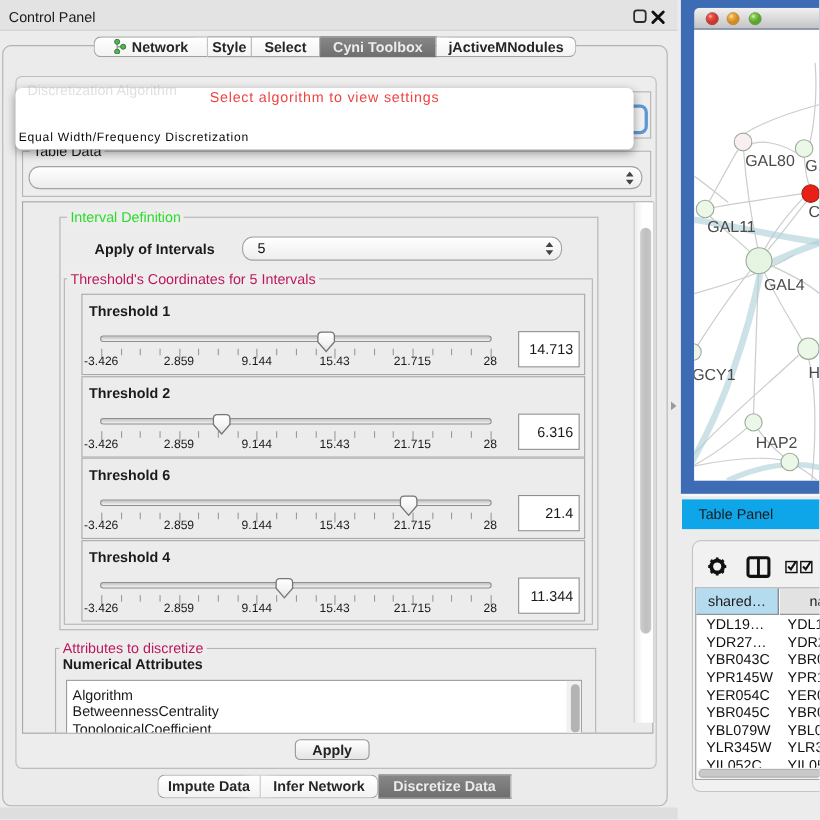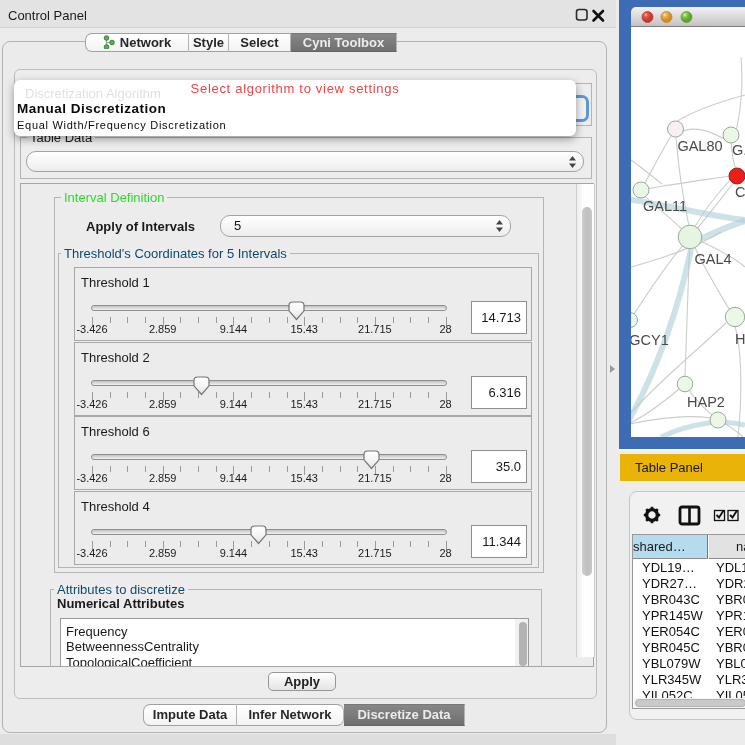--- a/index.html
+++ b/index.html
@@ -14,46 +14,46 @@
 .tab{background:linear-gradient(#ffffff,#f3f3f3);border-top:1px solid #a0a0a0;border-bottom:1px solid #a0a0a0;border-right:1px solid #b3b3b3;color:#262626;text-align:center;line-height:17px;font-size:13px;font-weight:bold}
 .tab.first{border-left:1px solid #a5a5a5;border-radius:7px 0 0 7px}
 .tab.last{border-radius:0 7px 7px 0}
 .tab.sel{background:linear-gradient(#878787,#6f6f6f);color:#ececec;border-top-color:#787878;border-bottom-color:#636363}
 #toptabs{left:85px;top:33px}
 #bottabs{left:143px;top:704px}
 
 .fs{position:absolute;border:1px solid #b4b4b4}
 .fs>.lb{position:absolute;top:-8px;left:6px;background:#ededed;padding:0 3px;font-size:13px;line-height:15px}
 .green{color:#2bdc2b}
-.blue{color:#0c4a6e}
+.blue{color:#be185d}
 
 .combo{position:absolute;border:1px solid #a3a3a3;border-radius:10px;background:linear-gradient(#ffffff,#ededed);font-size:13px;color:#111}
 .combo .tx{position:absolute;left:14px;top:0;line-height:20px}
 .combo svg{position:absolute;right:6px;top:50%;margin-top:-6px}
 
 .tpanel{position:absolute;left:74px;width:458px;height:74px;border:1px solid #a8a8a8;background:#ececec}
-.tpanel .tlab{position:absolute;left:6px;top:7px;font-weight:normal}
+.tpanel .tlab{position:absolute;left:6px;top:7px;font-weight:bold}
 .track{position:absolute;left:16px;top:37px;width:356px;height:6px;border:1px solid #8e8e8e;border-radius:3px;background:linear-gradient(#c2c2c2,#f2f2f2)}
 .vbox{position:absolute;left:396px;top:33px;width:56px;height:33px;border:1px solid #8f8f8f;background:#fff;line-height:31px;text-align:right;padding-right:5px;font-size:13px}
 .tick{position:absolute;width:1px;background:#9a9a9a;top:49px}
 .slab{position:absolute;top:55px;font-size:11px;color:#1a1a1a;width:50px;text-align:center}
 .thumb{position:absolute;top:33px}
 
 #attrlist{left:60px;top:618px;width:469px;height:110px;background:#fff;border:1px solid #9a9a9a;font-size:13px}
 #attrlist div{padding-left:5px;height:15.5px;line-height:15.5px}
 
 #applybtn{left:268px;top:672px;width:68px;height:19px;border:1px solid #969696;border-radius:5px;background:linear-gradient(#ffffff,#e4e4e4);text-align:center;line-height:17px;font-weight:bold;color:#222}
 
 #netwin{left:619px;top:0;width:126px;height:449px;background:#3d6cb4}
 #nettitle{position:absolute;left:12px;top:7px;right:0;height:20px;background:linear-gradient(#f2f2f2,#c3c3c3);border-bottom:1px solid #7e7e7e;border-top-left-radius:5px}
 #netcontent{position:absolute;left:12px;top:27px;width:114px;height:410px;background:#fff;overflow:hidden}
-#tptitle{left:620px;top:454px;width:125px;height:27px;background:#eab308;line-height:27px;padding-left:15px}
+#tptitle{left:620px;top:454px;width:125px;height:27px;background:#0ea5e9;line-height:27px;padding-left:15px}
 #tpcontainer{left:629px;top:491px;width:120px;height:229px;background:#f1f1f1;border:1px solid #c5c5c5;border-radius:8px 0 0 8px}
 #tbl{left:632px;top:534px;width:113px;height:175px;background:#fff;border:1px solid #999;border-right:none}
-.hcell{position:absolute;top:0;height:24px;line-height:24px;text-align:left;font-size:13px;color:#1a1a1a;border-bottom:1px solid #8c8c8c}
+.hcell{position:absolute;top:0;height:24px;line-height:24px;text-align:center;font-size:13px;color:#1a1a1a;border-bottom:1px solid #8c8c8c}
 .trow{position:absolute;left:0;width:113px;height:16px;line-height:16px;font-size:13px;color:#111;white-space:nowrap}
 .c2{position:absolute;left:83px}
 </style></head><body>
 
 <div class="abs" id="titlebar">Control Panel</div>
 <div class="abs" id="winbtns">
 <svg width="46" height="28">
 <rect x="6.5" y="9.5" width="10.5" height="10.5" rx="2.5" fill="none" stroke="#2a2a2a" stroke-width="1.6"></rect>
 <path d="M23.5,11 L33,20.5 M33,11 L23.5,20.5" stroke="#111" stroke-width="2.6" stroke-linecap="round"></path>
 </svg>
@@ -65,30 +65,30 @@
 <div class="abs tabgroup" id="toptabs">
   <div class="tab first" style="width:104px"><svg width="12" height="14" style="vertical-align:-2px;margin-right:5px">
         <path d="M3.5,3 L3.5,12 M3.5,7.5 L9,7.5" stroke="#9a9a9a" stroke-width="1.2" fill="none"></path>
         <circle cx="3.5" cy="3" r="2.3" fill="#57b257" stroke="#2e7d2e" stroke-width=".9"></circle>
         <circle cx="9" cy="7.5" r="2.3" fill="#57b257" stroke="#2e7d2e" stroke-width=".9"></circle>
         <circle cx="3.5" cy="12" r="2.3" fill="#57b257" stroke="#2e7d2e" stroke-width=".9"></circle>
       </svg>Network</div>
   <div class="tab" style="width:40px">Style</div>
   <div class="tab" style="width:62px">Select</div>
   <div class="tab sel" style="width:106px">Cyni Toolbox</div>
+  <div class="tab last" style="width:127px">jActiveMNodules</div>
 </div>
 
 <div class="fs" style="left:20px;top:83px;width:572px;height:43px"></div>
-<div class="abs" style="left:25px;top:86px;color:rgba(178,178,178,.4);z-index:12">Discretization Algorithm</div>
+<div class="abs" style="left:25px;top:74px;color:rgba(178,178,178,.4);z-index:12">Discretization Algorithm</div>
 
 <div class="abs" style="left:556px;top:95px;width:33px;height:27px;border:3px solid #5e97d5;border-radius:7px;background:#f2f2f2;z-index:4"></div>
 
 <div class="abs" style="left:14px;top:80px;width:562px;height:56px;background:#fff;border-radius:6px;box-shadow:0 3px 9px rgba(0,0,0,.38);z-index:10">
   <div style="position:absolute;left:0;top:1px;width:100%;text-align:center;color:#ef4444;letter-spacing:.7px">Select algorithm to view settings</div>
-  <div style="position:absolute;left:3px;top:21px;height:16px;line-height:16px;font-weight:bold;color:#0a0a0a;font-size:13.5px;letter-spacing:.5px;white-space:nowrap;">Manual Discretization</div>
   <div style="position:absolute;left:3px;top:36.5px;height:16px;line-height:16px;color:#0a0a0a;font-size:11px;letter-spacing:.72px;white-space:nowrap;">Equal Width/Frequency Discretization</div>
 </div>
 
 <div class="fs" style="left:20px;top:137px;width:572px;height:42px">
     <span class="lb">Table Data</span>
   </div>
 <div class="combo" style="left:26px;top:151px;width:558px;height:21px">
   <svg width="9" height="12">
       <path d="M4.5,0 L8,4.5 L1,4.5 Z" fill="#444"></path>
       <path d="M4.5,12 L8,7.5 L1,7.5 Z" fill="#444"></path>
@@ -229,21 +229,21 @@
       <div class="thumb" style="left:288px"><svg width="18" height="20">
           <defs>
             <linearGradient id="tg2" x1="0" y1="0" x2="0" y2="1">
               <stop offset="0" stop-color="#ffffff"></stop>
               <stop offset=".55" stop-color="#f4f4f4"></stop>
               <stop offset="1" stop-color="#e2e2e2"></stop>
             </linearGradient>
           </defs>
           <path d="M1,4.5 Q1,1 4.5,1 L12.5,1 Q16,1 16,4.5 L16,9.8 L8.5,18.5 L1,9.8 Z" fill="url(#tg2)" stroke="#757575" stroke-width="1.2"></path>
         </svg></div>
-      <div class="vbox">35.0</div>
+      <div class="vbox">21.4</div>
     </div>
   <div class="tpanel" style="left:53px;top:307px" id="tp4">
       <div class="tlab">Threshold 4</div>
       <div class="track"></div>
       <div class="tick" style="left:17.0px;height:8.5px"></div>
       <div class="tick" style="left:34.7px;height:6px"></div>
       <div class="tick" style="left:52.4px;height:6px"></div>
       <div class="tick" style="left:70.0px;height:6px"></div>
       <div class="tick" style="left:87.7px;height:8.5px"></div>
       <div class="tick" style="left:105.4px;height:6px"></div>
@@ -279,21 +279,21 @@
           <path d="M1,4.5 Q1,1 4.5,1 L12.5,1 Q16,1 16,4.5 L16,9.8 L8.5,18.5 L1,9.8 Z" fill="url(#tg3)" stroke="#757575" stroke-width="1.2"></path>
         </svg></div>
       <div class="vbox">11.344</div>
     </div>
 
   <div class="fs" style="left:29px;top:405px;width:492px;height:120px">
       <span class="lb blue" style="left:3px">Attributes to discretize</span>
     </div>
   <div class="abs" style="left:36px;top:412px;font-weight:bold">Numerical Attributes</div>
   <div class="abs" id="attrlist" style="left:39px;top:434px;padding-top:4.5px">
-    <div>Frequency</div>
+    <div>Algorithm</div>
     <div>BetweennessCentrality</div>
     <div>TopologicalCoefficient</div>
 
   </div>
 
   <div class="abs" style="left:494px;top:434.5px;width:13px;height:70px;background:#f1f1f1"></div>
     <div class="abs" style="left:497.5px;top:437.5px;width:8.5px;height:44px;background:#b3b3b3;border-radius:4.5px"></div>
 </div>
 
 <div class="abs" style="left:576px;top:184px;width:19px;height:473px;background:linear-gradient(90deg,#ededed,#ffffff 45%,#fdfdfd);border-left:1px solid #cdcdcd;border-right:1px solid #cdcdcd"></div>

